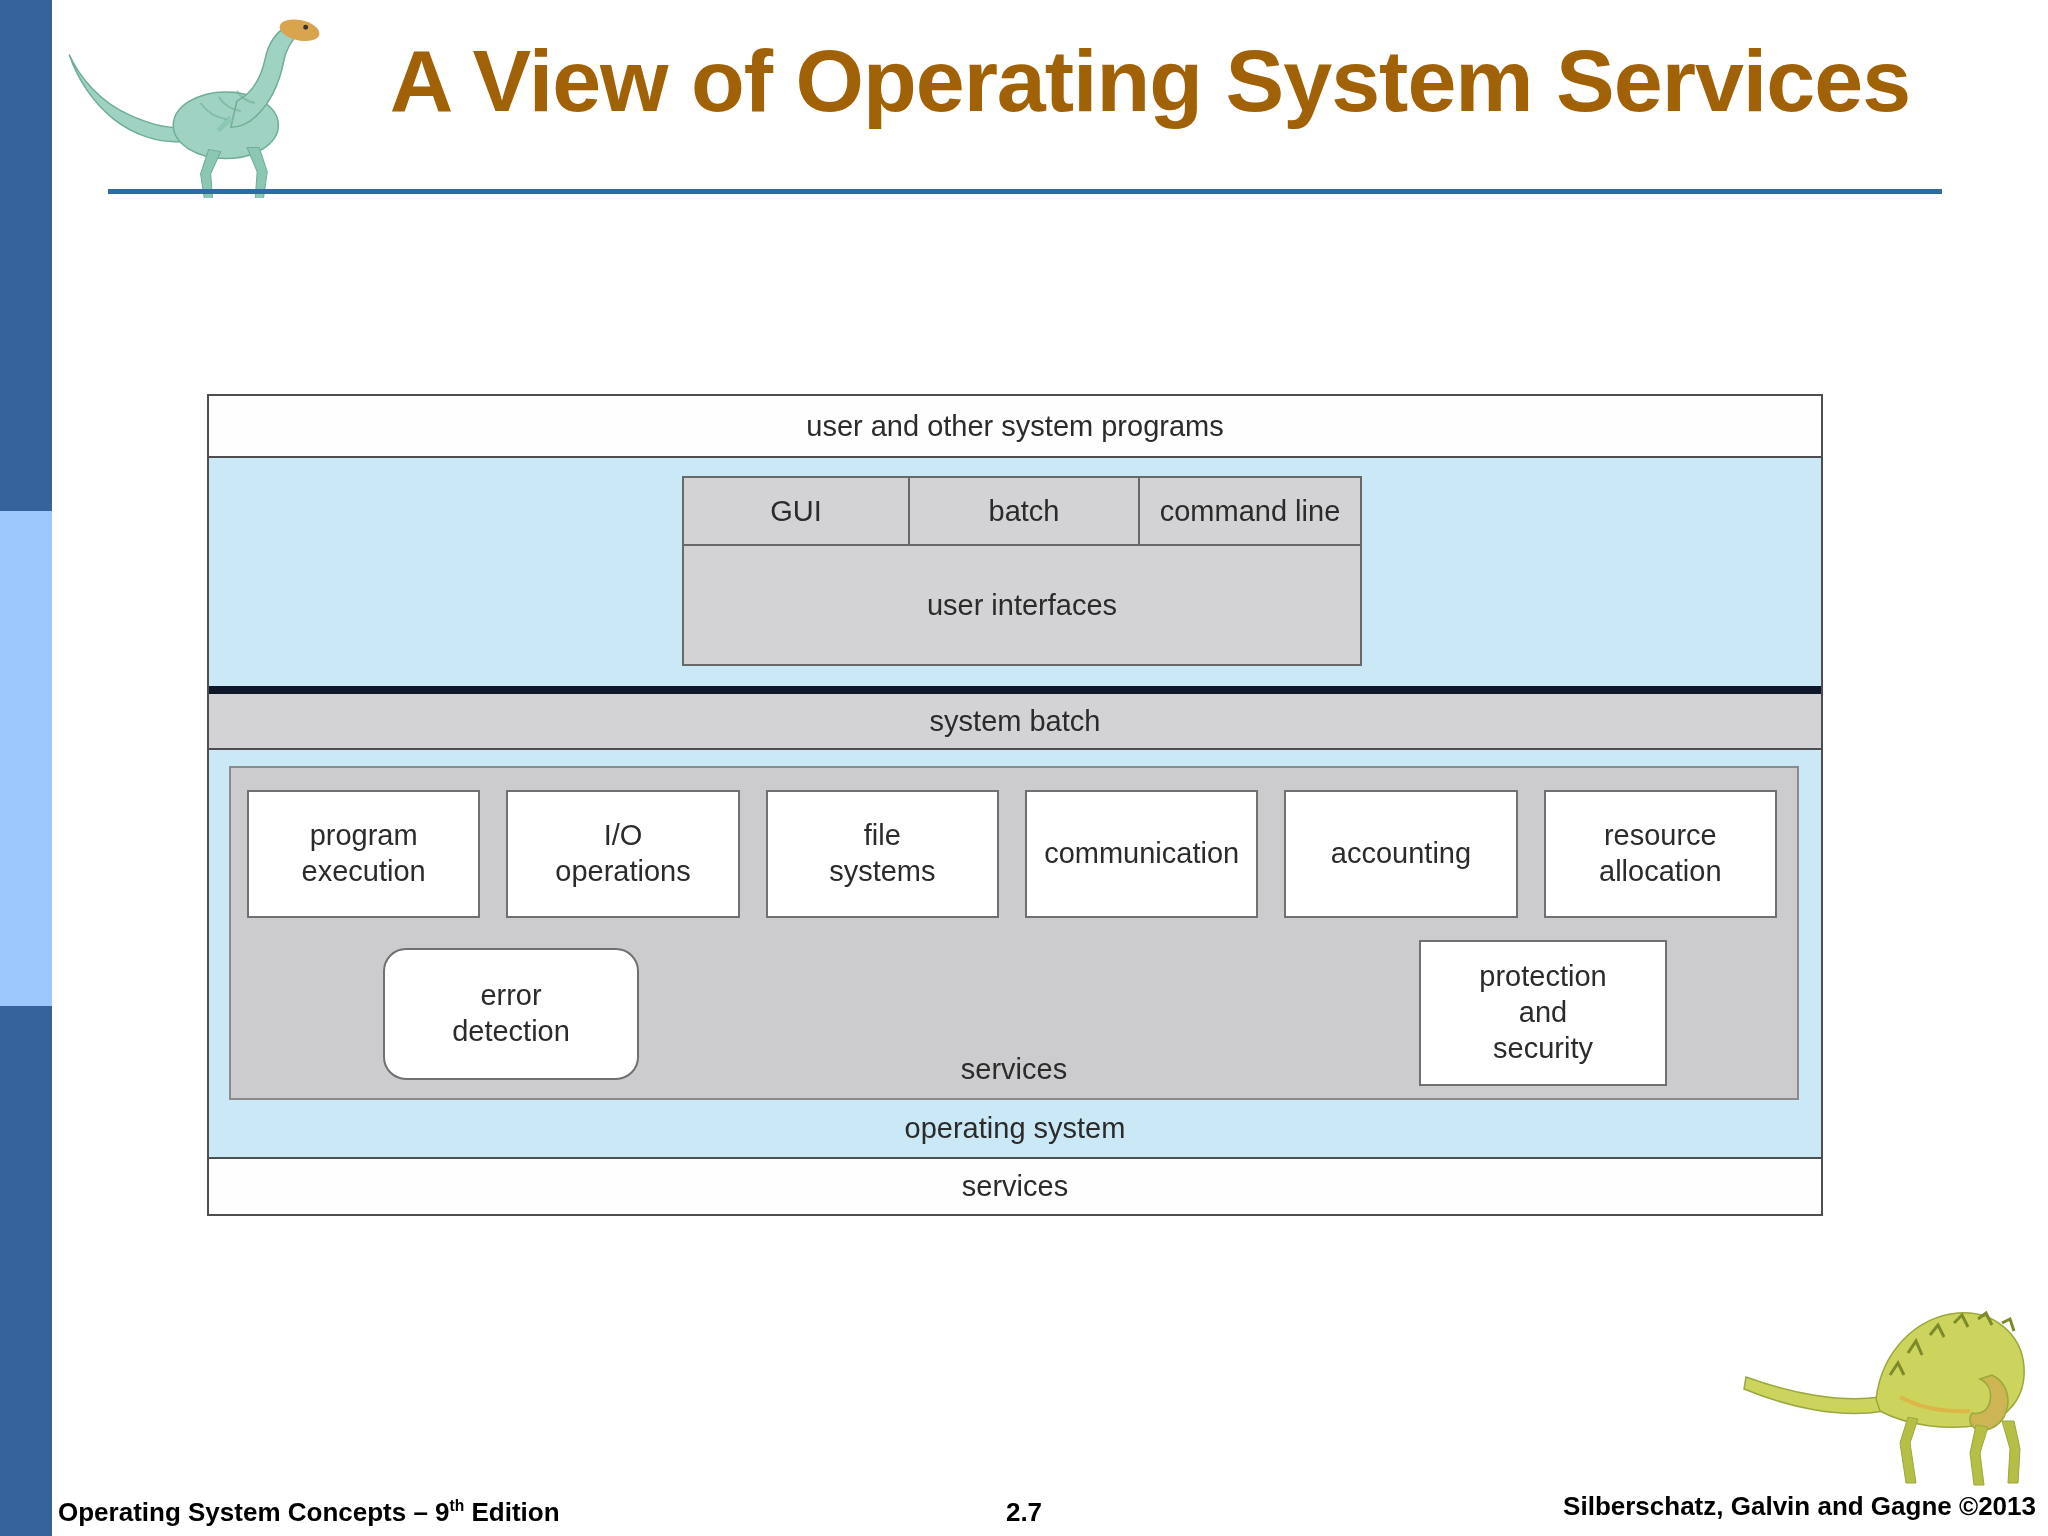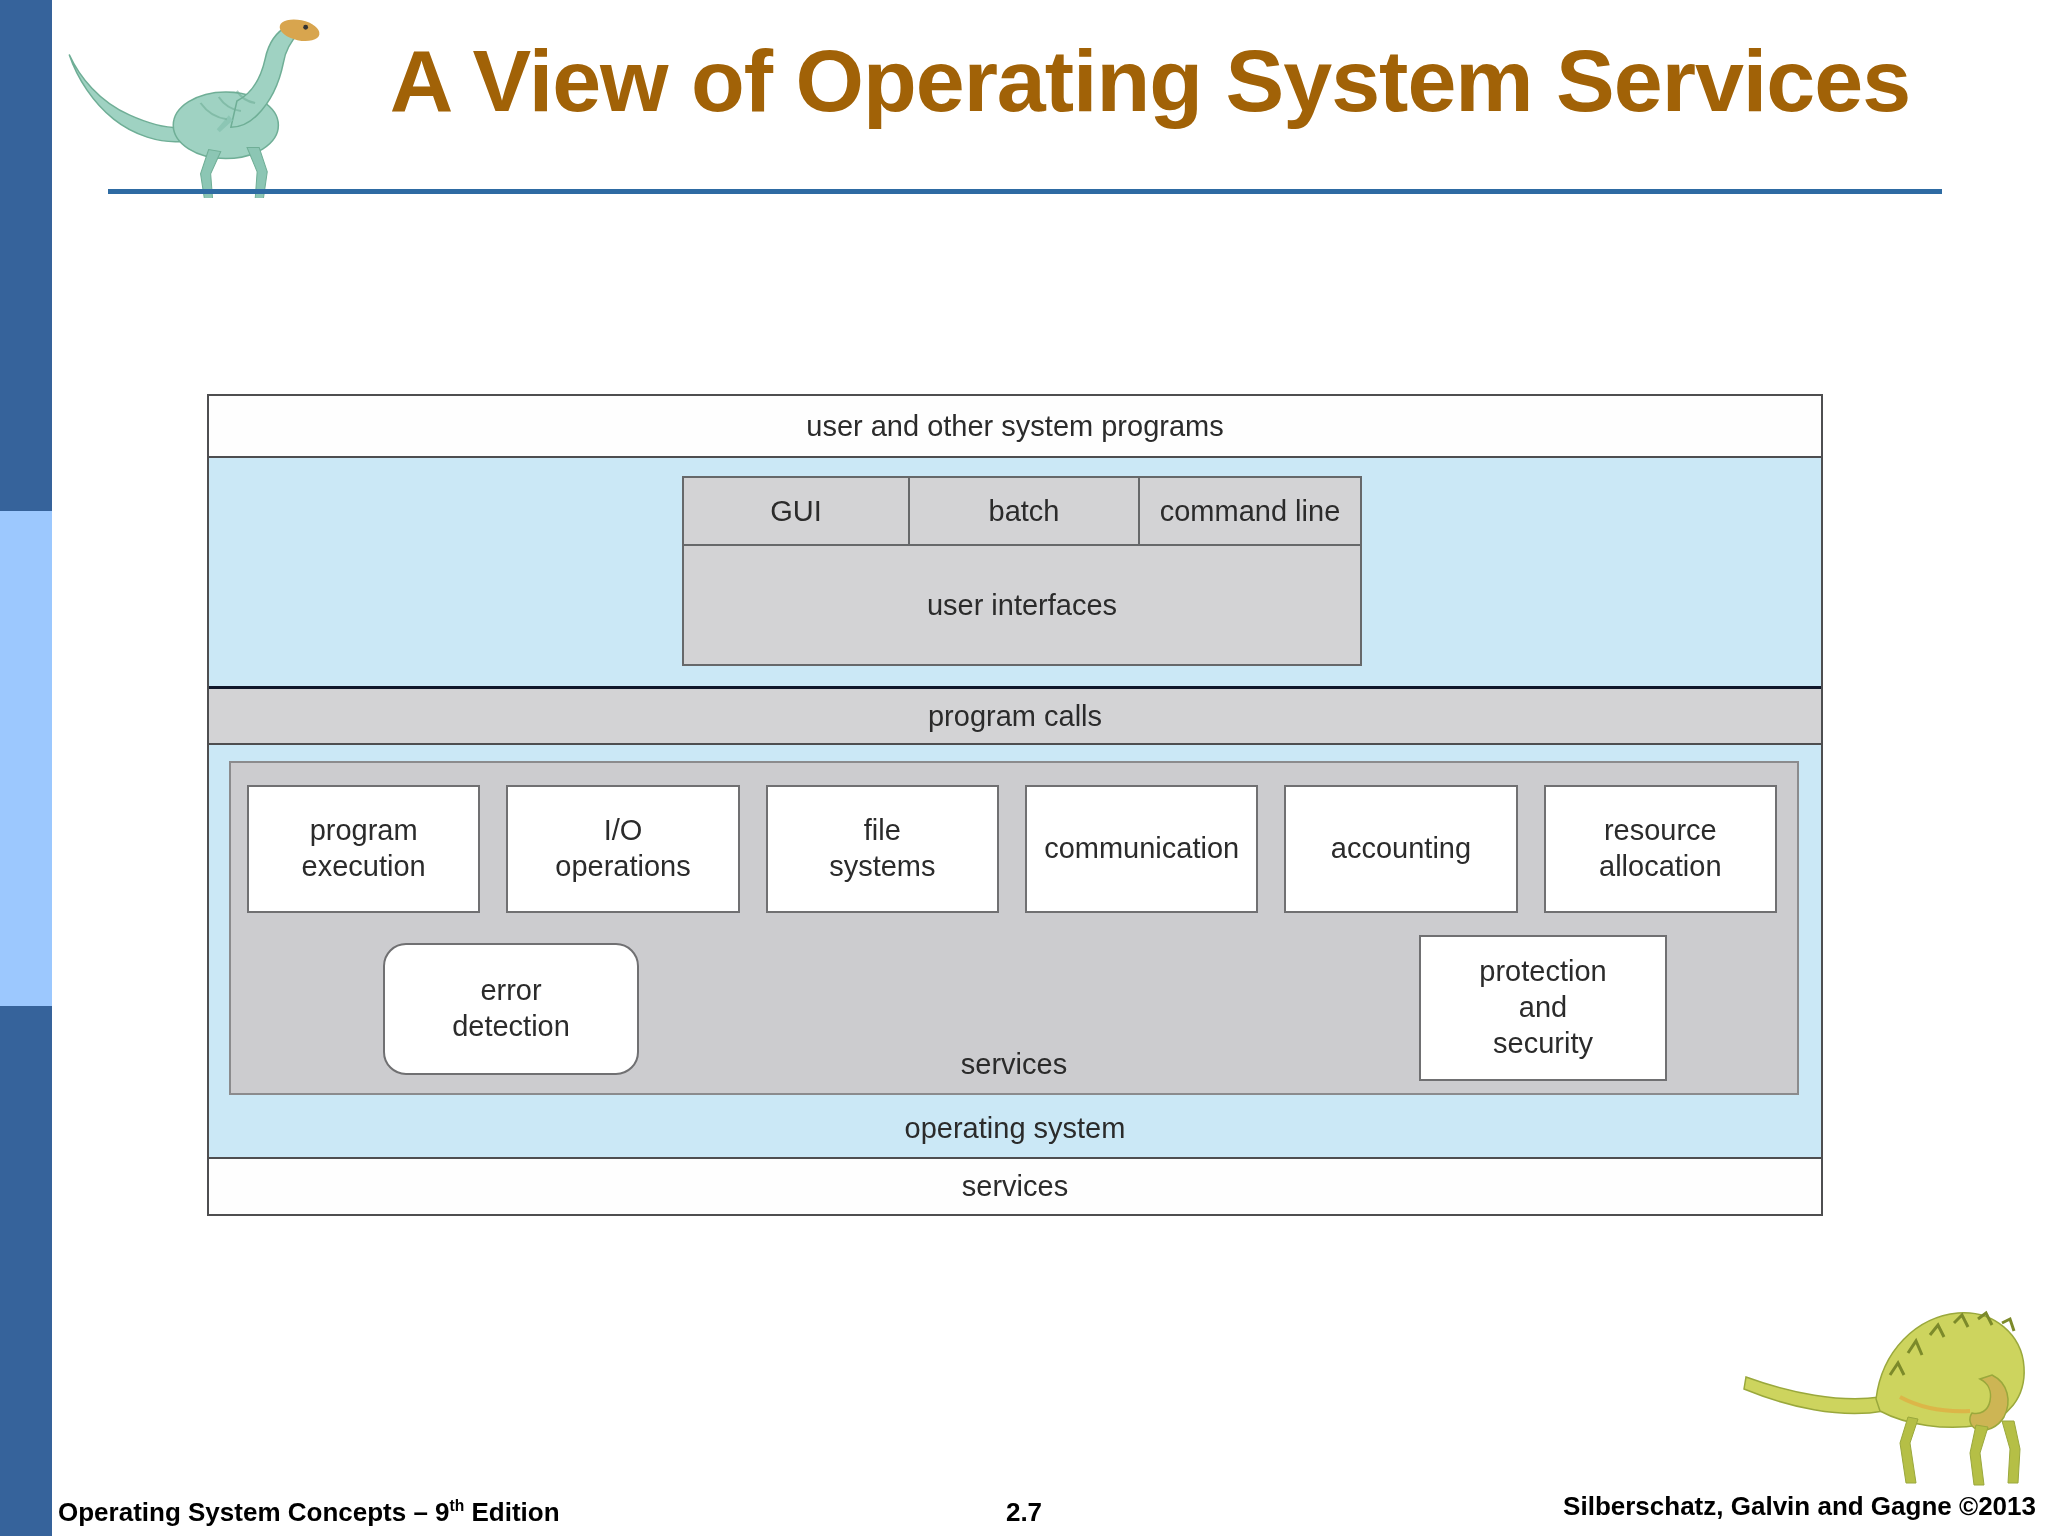--- a/index.html
+++ b/index.html
@@ -18,21 +18,21 @@
 
   .dino-top{position:absolute;left:58px;top:6px;width:275px;height:192px;}
   .dino-bottom{position:absolute;right:8px;bottom:42px;width:300px;height:215px;}
 
   
   .diagram{position:absolute;left:207px;top:356px;width:1616px;height:822px;
     border:2px solid #4e4e50;box-sizing:border-box;display:flex;flex-direction:column;
     font-size:29px;color:#2b2b2b;margin-top:38px;}
   .band{display:flex;align-items:center;justify-content:center;box-sizing:border-box;}
   .band-user{height:62px;background:#fefefe;border-bottom:2px solid #4e4e50;}
-  .band-ui{height:228px;background:#cbe8f6;border-bottom:3px solid #0f172a;position:relative;text-align:right;}
+  .band-ui{height:228px;background:#cbe8f6;border-bottom:8px solid #0f172a;position:relative;text-align:right;}
   .band-sys{height:56px;background:#d3d3d5;border-bottom:2px solid #4e4e50;}
   .band-osarea{flex:1;background:#cbe8f6;position:relative;}
   .band-hw{height:57px;background:#fefefe;border-top:2px solid #4e4e50;}
 
   .ui-box{position:absolute;left:473px;top:18px;width:680px;height:190px;background:#d3d3d5;
     border:2px solid #66686a;box-sizing:border-box;display:flex;flex-direction:column;}
   .ui-top{height:66px;display:flex;border-bottom:2px solid #66686a;}
   .ui-cell{display:flex;align-items:center;justify-content:center;box-sizing:border-box;}
   .ui-cell.c0{width:226px;border-right:2px solid #66686a;}
   .ui-cell.c1{width:230px;border-right:2px solid #66686a;}
@@ -90,21 +90,21 @@
       <div class="ui-top">
         <div class="ui-cell c0">GUI</div>
         <div class="ui-cell c1">batch</div>
         <div class="ui-cell c2">command line</div>
       </div>
       <div class="ui-bottom">user interfaces</div>
     </div>
   </div>
 
   <div class="band band-sys">
-    <span>program calls</span>
+    <span>system batch</span>
   </div>
 
   <div class="band-osarea">
     <div class="services-box">
       <div class="svc-row1">
         <div class="svc-box">program
 execution</div>
         <div class="svc-box">I/O
 operations</div>
         <div class="svc-box">file

